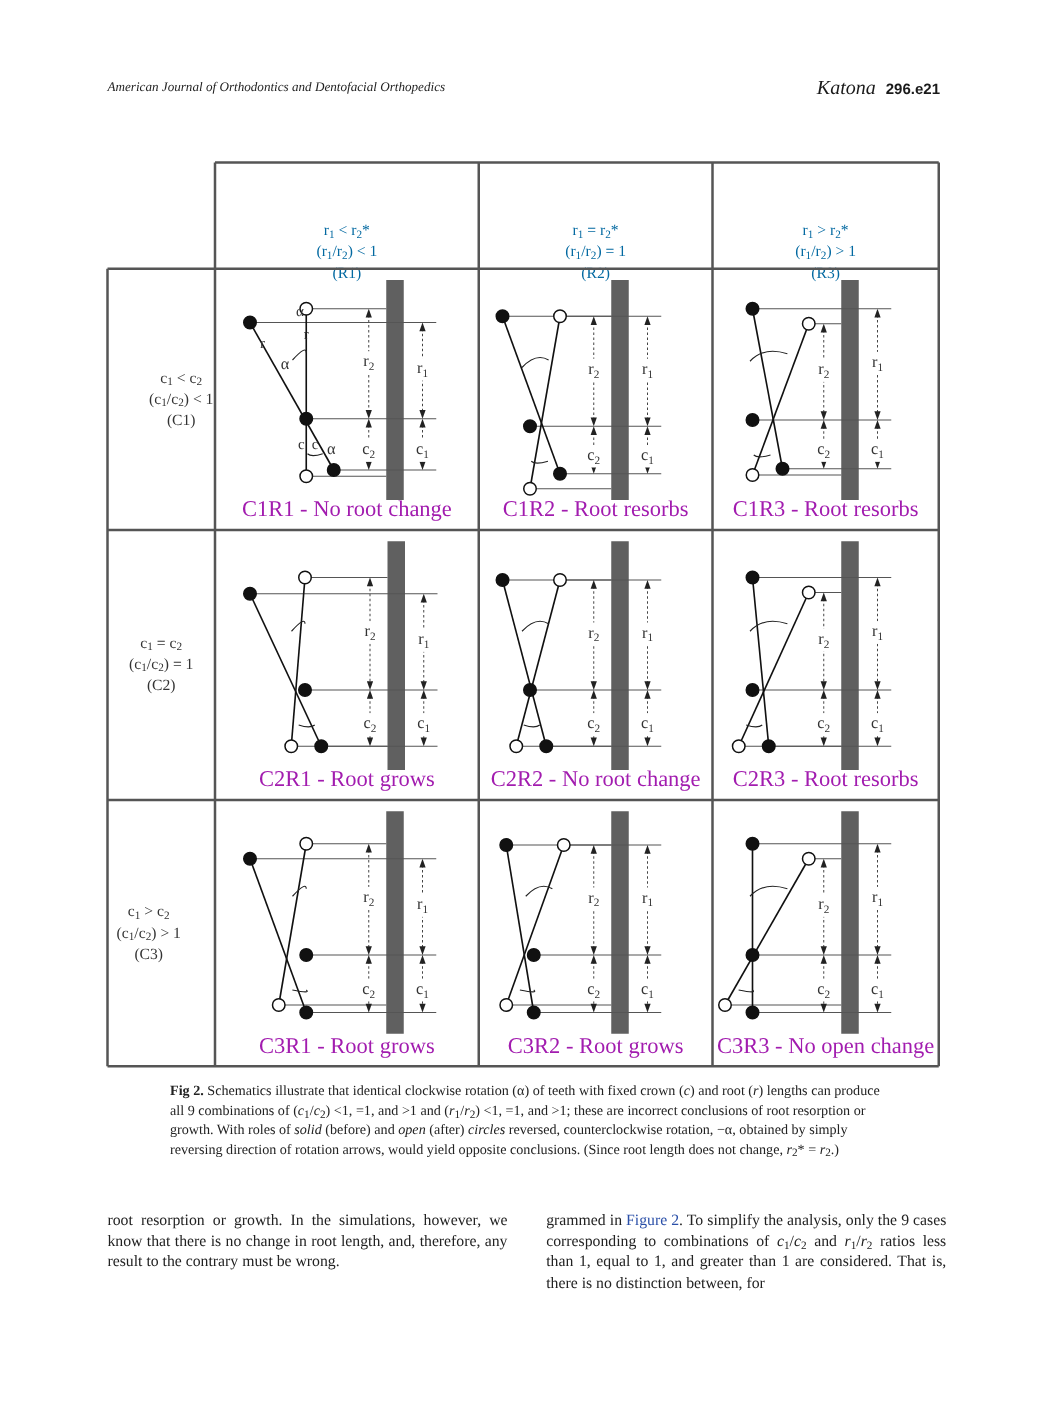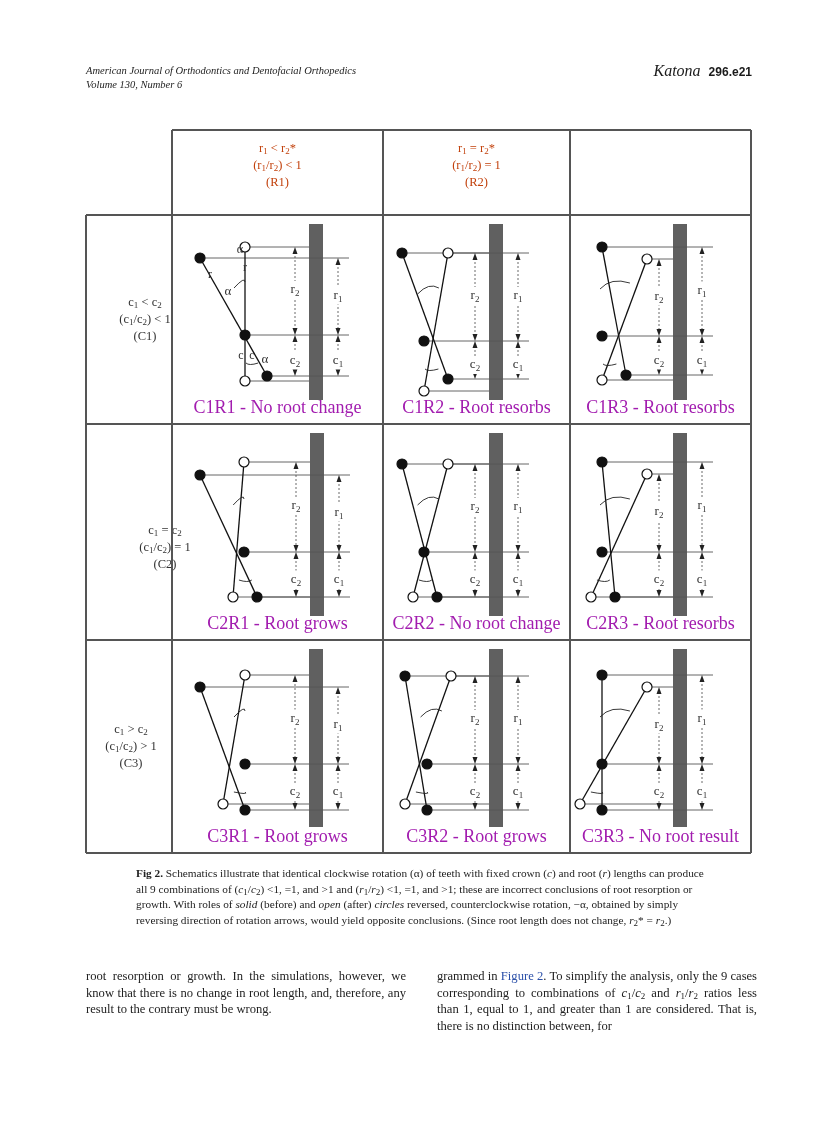--- a/index.html
+++ b/index.html
@@ -4,67 +4,71 @@
 <style>
   html, body { margin:0; padding:0; background:#ffffff; }
   body { width:838px; height:1122px; position:relative; overflow:hidden; font-family:"Liberation Serif", serif; color:#1a1a1a; }
   .running-head { position:absolute; left:86px; top:64px; font-style:italic; font-size:10.5px; line-height:14px; color:#222; }
   .running-right { position:absolute; right:86px; top:64px; font-size:12px; line-height:14px; }
   .running-right .author { font-style:italic; margin-right:8px; font-size:16px; }
   .running-right .page { font-family:"Liberation Sans", sans-serif; font-weight:bold; font-size:12px; }
   .figure { position:absolute; left:86px; top:130px; width:665px; height:723px; }
   .grid-line { position:absolute; background:#555; }
   .cell { position:absolute; }
-  .hdr { text-align:center; font-size:12.5px; line-height:17px; color:#c2410c; }
+  .hdr { text-align:center; font-size:12.5px; line-height:17px; color:#0369a1;margin-top:36px; }
   .rowlbl { text-align:center; font-size:12.5px; line-height:17px; color:#333; }
   sub { font-size:9px; vertical-align:-2px; line-height:0; }
   .cell svg { position:absolute; left:0; top:0; }
   .caption-label { position:absolute; left:0; width:100%; text-align:center; font-size:18px; color:#a21caf; }
   .fig-caption { position:absolute; left:136px; top:866px; width:568px; font-family:Liberation Serif, serif; font-size:11.3px; line-height:15.6px; color:#222; }
   .fig-caption b { font-weight:bold; }
   .body-col { position:absolute; top:968px; width:320px; font-size:12.6px; line-height:16.5px; color:#222; text-align:justify; }
   .body-col.left { left:86px; }
   .body-col.right { left:437px; }
   .body-col p { margin:0; }
   .body-col .indent { text-indent:16px; }
   .link { color:#2a4fa8; }
 </style>
 </head>
 <body>
 
 <div class="running-head">
   <div>American Journal of Orthodontics and Dentofacial Orthopedics</div>
-  <div>Volume 130, Number 6</div>
 </div>
 <div class="running-right">
   <span class="author">Katona</span><span class="page">296.e21</span>
 </div>
 
 <div class="figure" id="fig">
     <div class="cell hdr" style="left: 86px; top: 10px; width: 211px;">
       <div>r<sub>1</sub> &lt; r<sub>2</sub>*</div>
       <div>(r<sub>1</sub>/r<sub>2</sub>) &lt; 1</div>
       <div>(R1)</div>
     </div>
     <div class="cell hdr" style="left: 297px; top: 10px; width: 187px;">
       <div>r<sub>1</sub> = r<sub>2</sub>*</div>
       <div>(r<sub>1</sub>/r<sub>2</sub>) = 1</div>
       <div>(R2)</div>
     </div>
+    <div class="cell hdr" style="left: 484px; top: 10px; width: 181px;">
+      <div>r<sub>1</sub> &gt; r<sub>2</sub>*</div>
+      <div>(r<sub>1</sub>/r<sub>2</sub>) &gt; 1</div>
+      <div>(R3)</div>
+    </div>
     <div class="cell rowlbl" style="left: 16px; width: 86px; top: 163.5px;">
       <div>c<sub>1</sub> &lt; c<sub>2</sub></div>
       <div>(c<sub>1</sub>/c<sub>2</sub>) &lt; 1</div>
       <div>(C1)</div>
     </div>
-    <div class="cell rowlbl" style="left: 0px; width: 86px; top: 392px; padding-left: 36px;">
+    <div class="cell rowlbl" style="left: 0px; width: 86px; top: 376px;">
       <div>c<sub>1</sub> = c<sub>2</sub></div>
       <div>(c<sub>1</sub>/c<sub>2</sub>) = 1</div>
       <div>(C2)</div>
     </div>
-    <div class="cell rowlbl" style="left: 12px; width: 66px; top: 590.5px;">
+    <div class="cell rowlbl" style="left: 0px; width: 66px; top: 590.5px;">
       <div>c<sub>1</sub> &gt; c<sub>2</sub></div>
       <div>(c<sub>1</sub>/c<sub>2</sub>) &gt; 1</div>
       <div>(C3)</div>
     </div>
     <div class="cell" style="left: 86px; top: 85px; width: 211px; height: 209px;">
       <svg width="211" height="209" viewBox="0 0 211 209">
         <rect x="137" y="9" width="14" height="176" fill="#606060"></rect>
         <line x1="78" y1="32" x2="137" y2="32" stroke="#555" stroke-width="0.9"></line>
         <line x1="33" y1="43" x2="177" y2="43" stroke="#555" stroke-width="0.9"></line>
         <line x1="78" y1="120" x2="177" y2="120" stroke="#555" stroke-width="0.9"></line>
@@ -420,21 +424,21 @@
         <rect x="81" y="143" width="16" height="18" fill="#fff"></rect>
         <text x="89" y="155" font-family="Liberation Serif, serif" font-size="13" fill="#333" text-anchor="middle">c<tspan font-size="9" dy="3">2</tspan></text>
         <rect x="124" y="143" width="16" height="18" fill="#fff"></rect>
         <text x="132" y="155" font-family="Liberation Serif, serif" font-size="13" fill="#333" text-anchor="middle">c<tspan font-size="9" dy="3">1</tspan></text>
         <circle cx="32" cy="35" r="5" fill="#111" stroke="#111" stroke-width="1.2"></circle>
         <circle cx="77" cy="47" r="5" fill="#fff" stroke="#111" stroke-width="1.2"></circle>
         <circle cx="32" cy="124" r="5" fill="#111" stroke="#111" stroke-width="1.2"></circle>
         <circle cx="32" cy="170" r="5" fill="#111" stroke="#111" stroke-width="1.2"></circle>
         <circle cx="10" cy="164" r="5" fill="#fff" stroke="#111" stroke-width="1.2"></circle>
       </svg>
-      <div class="caption-label" style="top: 186px;">C3R3 - No root result</div>
+      <div class="caption-label" style="top: 186px;">C3R3 - No open change</div>
     </div>
     <div class="grid-line" style="left: -1px; top: 85px; width: 2px; height: 638px;"></div>
     <div class="grid-line" style="left: 85px; top: 0px; width: 2px; height: 723px;"></div>
     <div class="grid-line" style="left: 296px; top: 0px; width: 2px; height: 723px;"></div>
     <div class="grid-line" style="left: 483px; top: 0px; width: 2px; height: 723px;"></div>
     <div class="grid-line" style="left: 664px; top: 0px; width: 2px; height: 723px;"></div>
     <div class="grid-line" style="left: 86px; top: -1px; width: 579px; height: 2px;"></div>
     <div class="grid-line" style="left: 0px; top: 84px; width: 665px; height: 2px;"></div>
     <div class="grid-line" style="left: 0px; top: 293px; width: 665px; height: 2px;"></div>
     <div class="grid-line" style="left: 0px; top: 509px; width: 665px; height: 2px;"></div>

